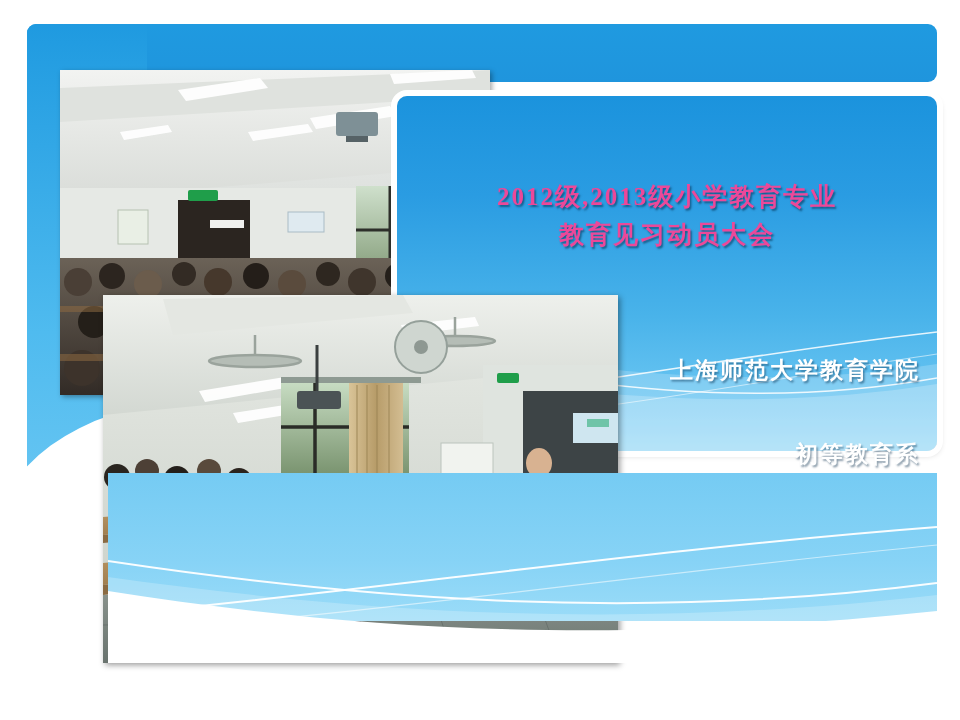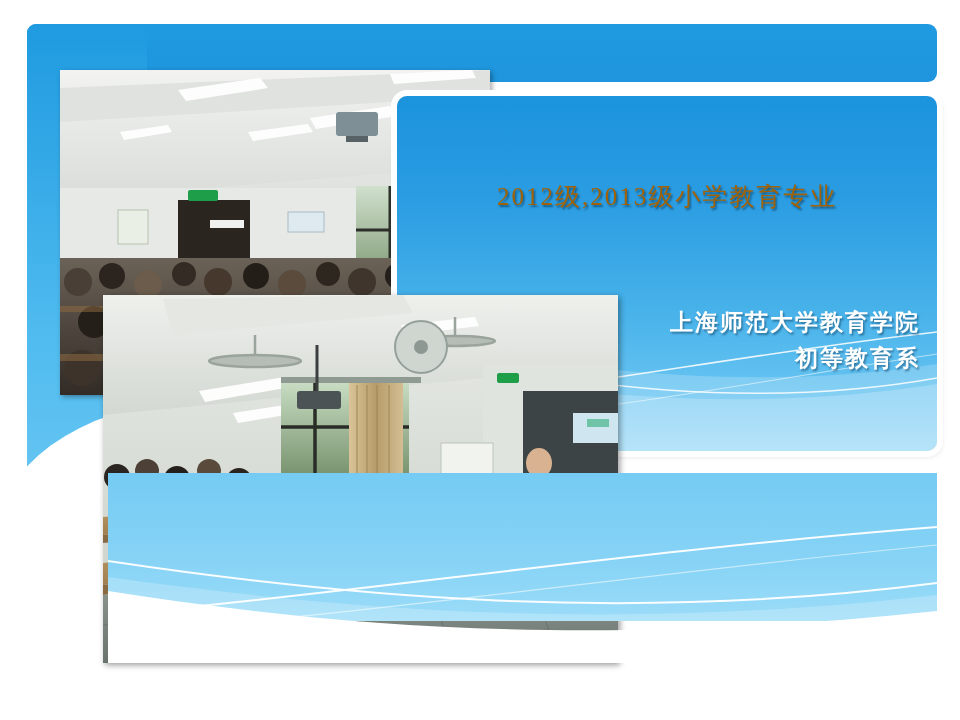--- a/index.html
+++ b/index.html
@@ -95,23 +95,23 @@
 
   
   .title-block {
     position: absolute;
     left: 400px; top: 178px;
     width: 534px;
     text-align: center;
     pointer-events: none;
   }
   .title-line {
-    color: #a16207;
+    color: #ec4899;
     font-size: 25px;
-    font-weight: normal;
+    font-weight: bold;
     letter-spacing: 2px;
     line-height: 38px;
     text-shadow: 1.5px 1.5px 2px rgba(0,40,70,0.55);
     font-family: "Liberation Serif", "DejaVu Serif", serif;
     white-space: nowrap;
   }
 
   .subtitle-block {
     position: absolute;
     left: 430px; top: 305px;
@@ -120,20 +120,21 @@
   }
   .subtitle-line {
     color: #ffffff;
     font-size: 23px;
     font-weight: bold;
     letter-spacing: 2px;
     line-height: 36px;
     text-shadow: 1.5px 1.5px 2px rgba(0,40,70,0.45);
     font-family: "Liberation Serif", "DejaVu Serif", serif;
     white-space: nowrap;
+    margin-top: 48px;
   }
 </style>
 </head>
 <body>
 
 <div id="slide">
 
   <div class="topbar"></div>
 
   <div class="leftband"></div>
@@ -415,20 +416,21 @@
         <rect x="168" y="300" width="34" height="16" rx="1" transform="rotate(-8 185 308)"></rect>
         <rect x="252" y="282" width="30" height="14" rx="1" transform="rotate(-6 267 289)"></rect>
       </g>
 
       <rect x="118" y="262" width="14" height="18" rx="3" fill="#c0392b"></rect>
     </svg>
   </div>
 
   <div class="title-block">
     <div class="title-line">2012级,2013级小学教育专业</div>
+    <div class="title-line">教育见习动员大会</div>
   </div>
 
   <div class="subtitle-block">
     <div class="subtitle-line">上海师范大学教育学院</div>
     <div class="subtitle-line">初等教育系</div>
   </div>
 
   <div class="lowerblock">
     <svg class="lowerblock-svg" viewBox="0 0 829 190" preserveAspectRatio="none">
       <defs>

